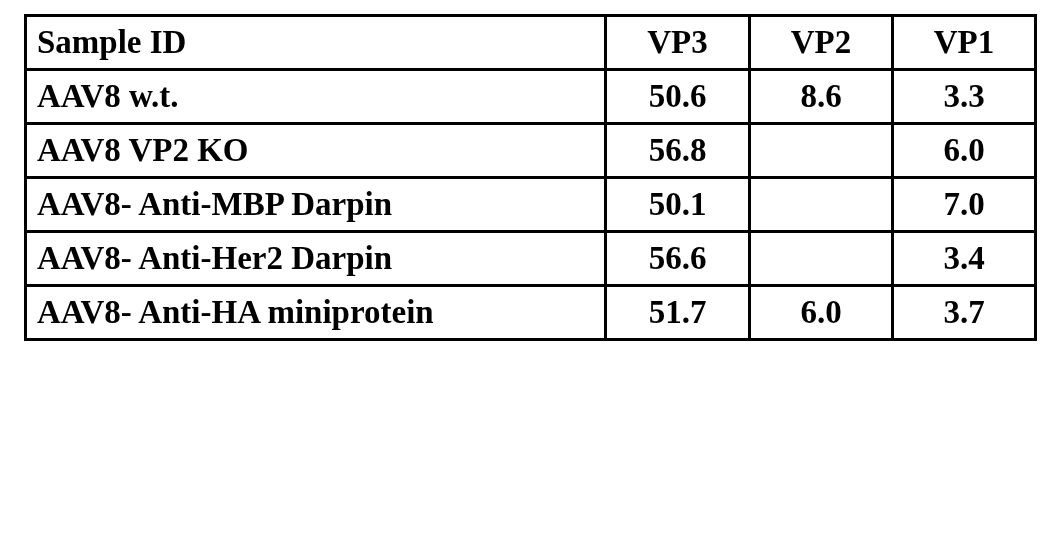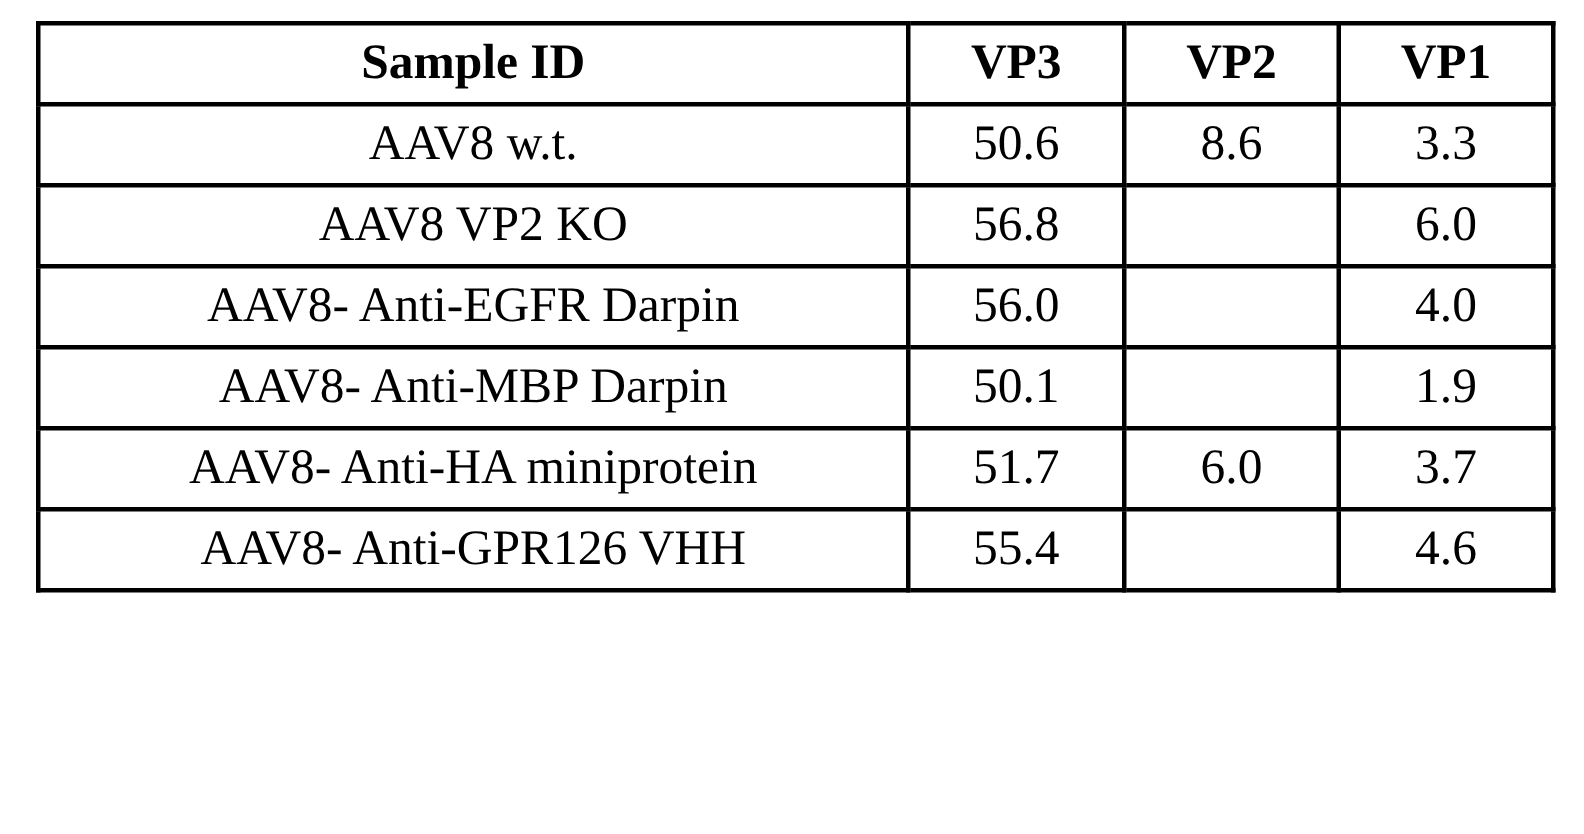--- a/index.html
+++ b/index.html
@@ -35,34 +35,33 @@
   table.data-table th,
   table.data-table td {
     border: 3px solid #000000;
     padding: 0 10px;
     height: 51px;
     line-height: 51px;
     font-size: 33px;
     vertical-align: middle;
     white-space: nowrap;
     overflow: hidden;
-    text-align: center;
   }
   table.data-table thead th {
     font-weight: bold;
   }
   th.col-sample, td.col-sample {
     text-align: left;
     padding-left: 14px;
   }
   th.col-num, td.col-num {
     text-align: center;
   }
   tbody td {
-    font-weight: normal;
+    font-weight: bold;
   }
 </style>
 </head>
 <body>
 
 <div class="page">
   <table class="data-table">
     <colgroup>
       <col class="c-sample">
       <col class="c-vp3">
@@ -84,38 +83,32 @@
         <td class="col-num">8.6</td>
         <td class="col-num">3.3</td>
       </tr>
       <tr>
         <td class="col-sample">AAV8 VP2 KO</td>
         <td class="col-num">56.8</td>
         <td class="col-num"></td>
         <td class="col-num">6.0</td>
       </tr>
       <tr>
-        <td class="col-sample">AAV8- Anti-EGFR Darpin</td>
-        <td class="col-num">56.0</td>
-        <td class="col-num"></td>
-        <td class="col-num">4.0</td>
-      </tr>
-      <tr>
         <td class="col-sample">AAV8- Anti-MBP Darpin</td>
         <td class="col-num">50.1</td>
         <td class="col-num"></td>
-        <td class="col-num">1.9</td>
+        <td class="col-num">7.0</td>
+      </tr>
+      <tr>
+        <td class="col-sample">AAV8- Anti-Her2 Darpin</td>
+        <td class="col-num">56.6</td>
+        <td class="col-num"></td>
+        <td class="col-num">3.4</td>
       </tr>
       <tr>
         <td class="col-sample">AAV8- Anti-HA miniprotein</td>
         <td class="col-num">51.7</td>
         <td class="col-num">6.0</td>
         <td class="col-num">3.7</td>
       </tr>
-      <tr>
-        <td class="col-sample">AAV8- Anti-GPR126 VHH</td>
-        <td class="col-num">55.4</td>
-        <td class="col-num"></td>
-        <td class="col-num">4.6</td>
-      </tr>
     </tbody>
   </table>
 </div>
 
 </body></html>

